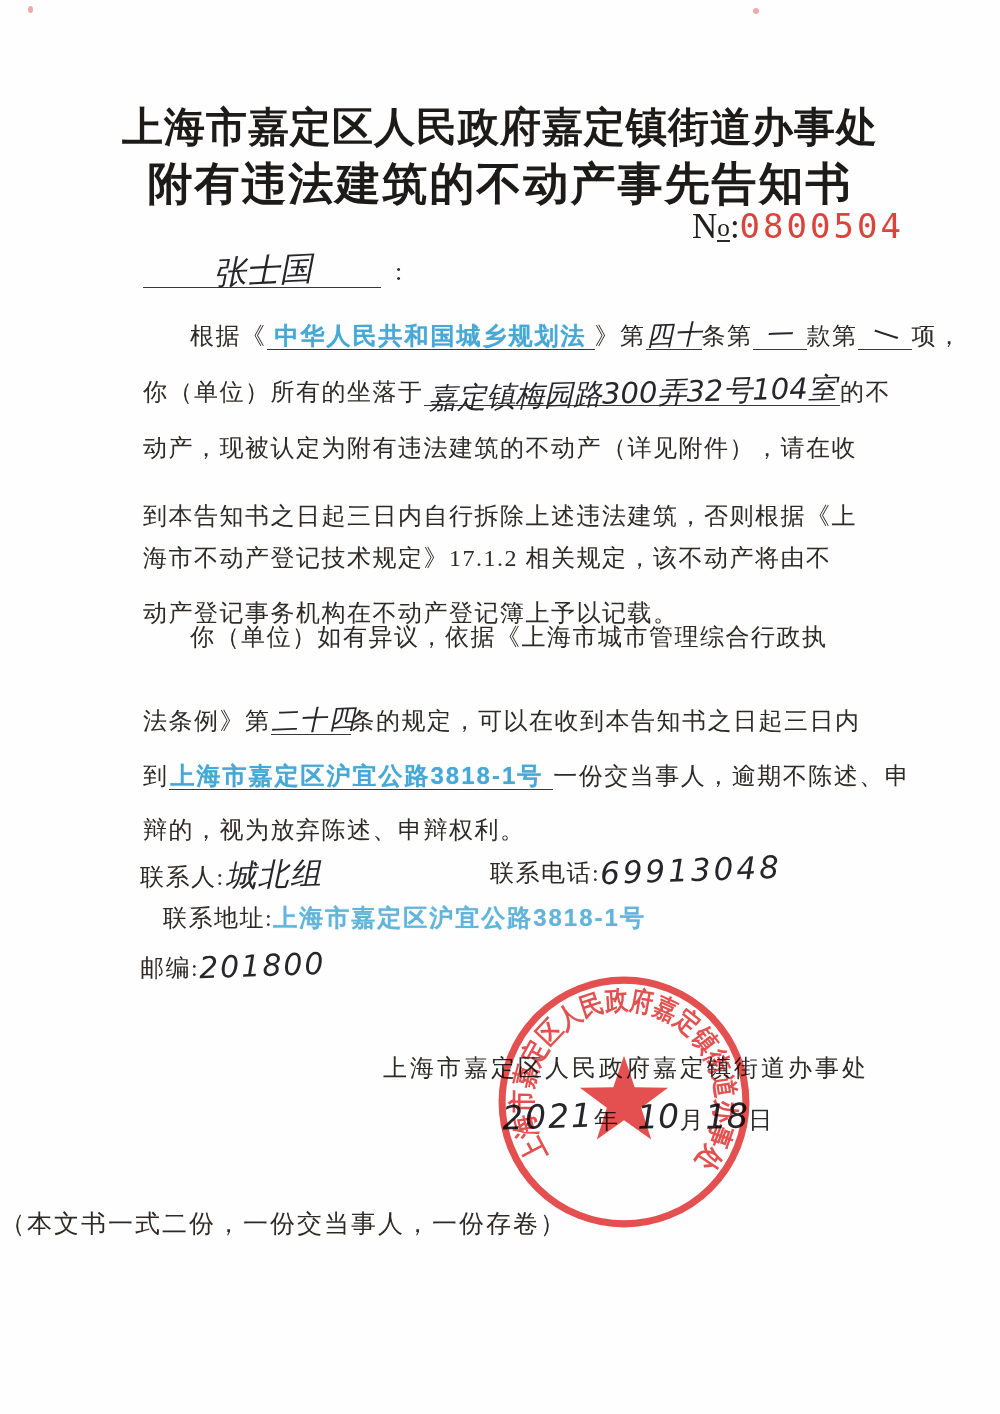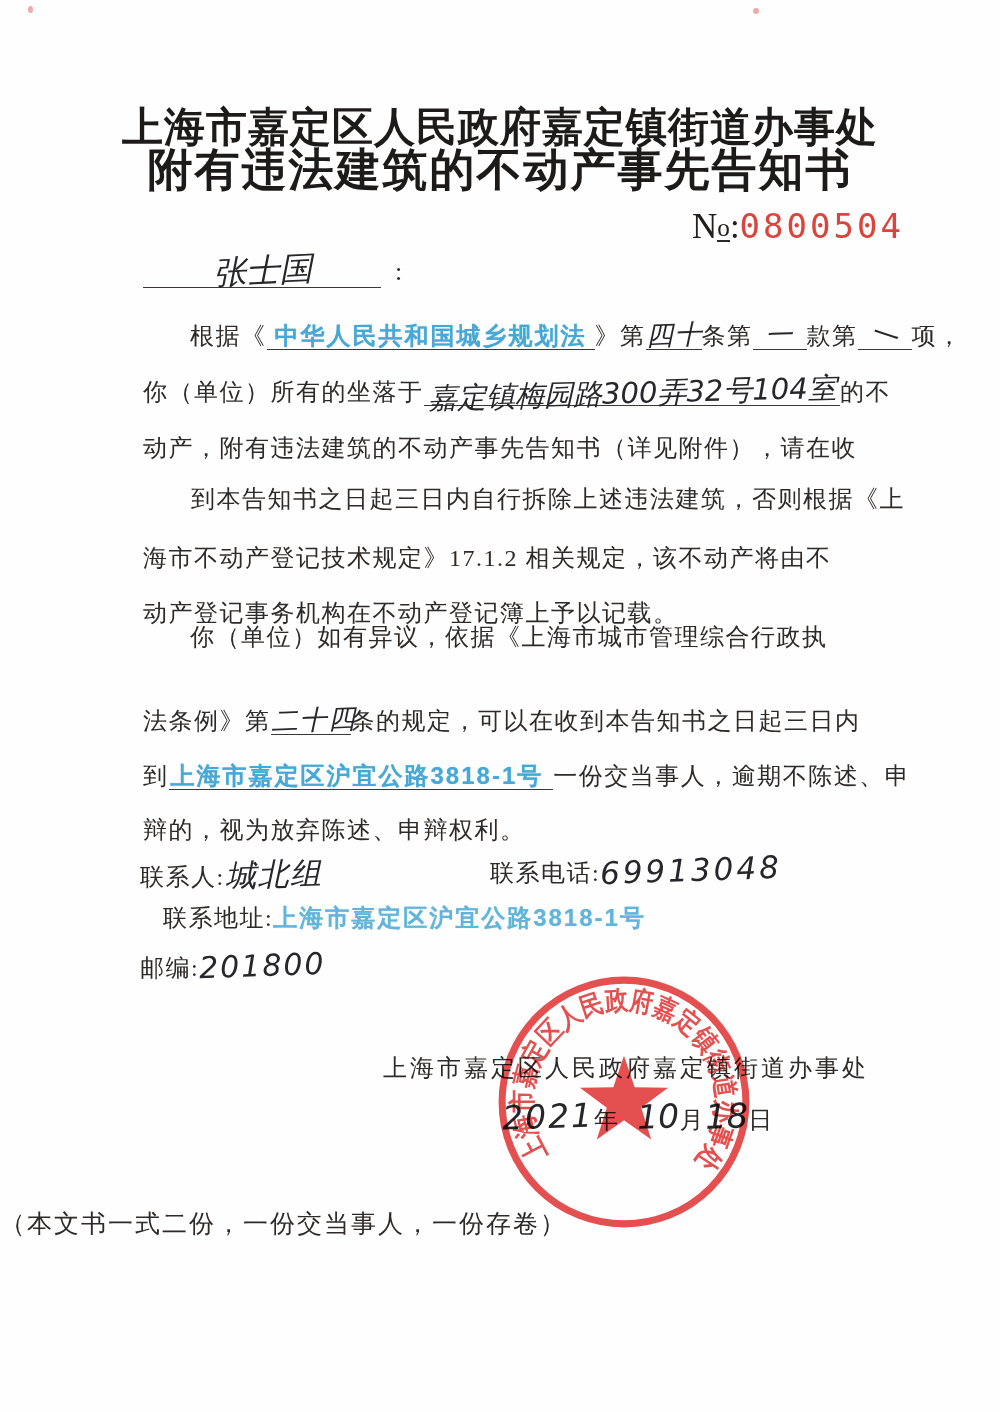--- a/index.html
+++ b/index.html
@@ -10,21 +10,21 @@
     margin:0 auto;
     background:#fefefe;
     overflow:hidden;
     font-family:"Liberation Serif", serif;
     color:#2e2a27;
   }
   .line{position:absolute;white-space:nowrap;}
   .print{font-family:"Liberation Serif", serif;font-size:24px;letter-spacing:1.5px;color:#2e2a27;}
   .title{font-family:"Liberation Sans", sans-serif;font-weight:bold;color:#1d1b19;text-align:center;left:0;right:0;}
   .title-1{font-size:41px;letter-spacing:1px;top:100px;}
-  .title-2{font-size:45px;letter-spacing:2px;top:140px;}
+  .title-2{font-size:45px;letter-spacing:2px;top:154px;}
   .no-line{top:206px;left:692px;font-size:35px;font-family:"Liberation Serif", serif;color:#22201e;}
   .no-o{display:inline-block;font-size:0.72em;border-bottom:2px solid #2a2a2a;line-height:1;transform:translateY(-2px);}
   .no-value{font-family:"DejaVu Sans Mono", monospace;color:#d9453c;letter-spacing:3px;font-size:34px;}
   .hand{
     font-family:"DejaVu Sans", sans-serif;
     font-style:italic;
     color:#26262b;
     display:inline-block;
     transform:rotate(-2deg);
   }
@@ -58,22 +58,22 @@
   <div class="line title title-2">附有违法建筑的不动产事先告知书</div>
 
   <div class="line no-line"><span>N</span><span class="no-o">o</span><span>:</span><span class="no-value">0800504</span></div>
 
   <div class="line name-row"><span class="blank name-blank"><span class="hand name-hand">张士国</span></span><span class="print colon">:</span></div>
 
   <div class="line print" style="left:190px;top:320px;"><span>根据《</span><span class="blank" style="padding:0 8px;"><span class="blue">中华人民共和国城乡规划法</span></span><span>》第</span><span class="blank" style="width:56px;"><span class="hand hand-sm">四十</span></span><span>条第</span><span class="blank" style="width:54px;"><span class="hand hand-sm">一</span></span><span>款第</span><span class="blank" style="width:54px;"><span class="hand hand-sm" style="transform:rotate(18deg);">一</span></span><span>项，</span></div>
 
   <div class="line print" style="left:143px;top:375px;"><span>你（单位）所有的坐落于</span><span class="blank" style="min-width:400px;padding:0 4px;"><span class="hand hand-addr">嘉定镇梅园路300弄32号104室</span></span><span>的不</span></div>
 
-  <div class="line print" style="left:143px;top:432px;">动产，附有违法建筑的不动产事先告知书（详见附件），请在收</div>
-  <div class="line print" style="left:143px;top:483px;margin-left:48px;">到本告知书之日起三日内自行拆除上述违法建筑，否则根据《上</div>
+  <div class="line print" style="left:143px;top:432px;">动产，现被认定为附有违法建筑的不动产（详见附件），请在收</div>
+  <div class="line print" style="left:143px;top:500px;">到本告知书之日起三日内自行拆除上述违法建筑，否则根据《上</div>
   <div class="line print" style="left:143px;top:542px;">海市不动产登记技术规定》17.1.2 相关规定，该不动产将由不</div>
   <div class="line print" style="left:143px;top:597px;">动产登记事务机构在不动产登记簿上予以记载。</div>
 
   <div class="line print" style="left:190px;top:621px;">你（单位）如有异议，依据《上海市城市管理综合行政执</div>
 
   <div class="line print" style="left:143px;top:705px;"><span>法条例》第</span><span class="blank" style="width:80px;"><span class="hand hand-sm">二十四</span></span><span>条的规定，可以在收到本告知书之日起三日内</span></div>
 
   <div class="line print" style="left:143px;top:760px;"><span>到</span><span class="blank" style="padding:0 10px 0 2px;"><span class="blue">上海市嘉定区沪宜公路3818-1号</span></span><span>一份交当事人，逾期不陈述、申</span></div>
 
   <div class="line print" style="left:143px;top:814px;">辩的，视为放弃陈述、申辩权利。</div>

